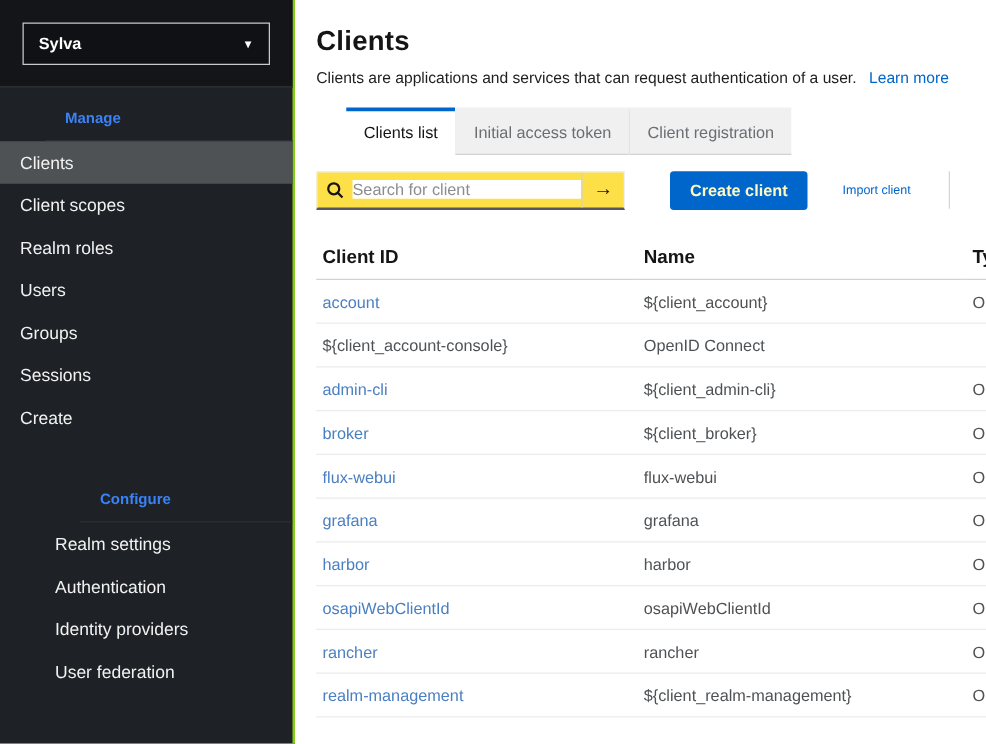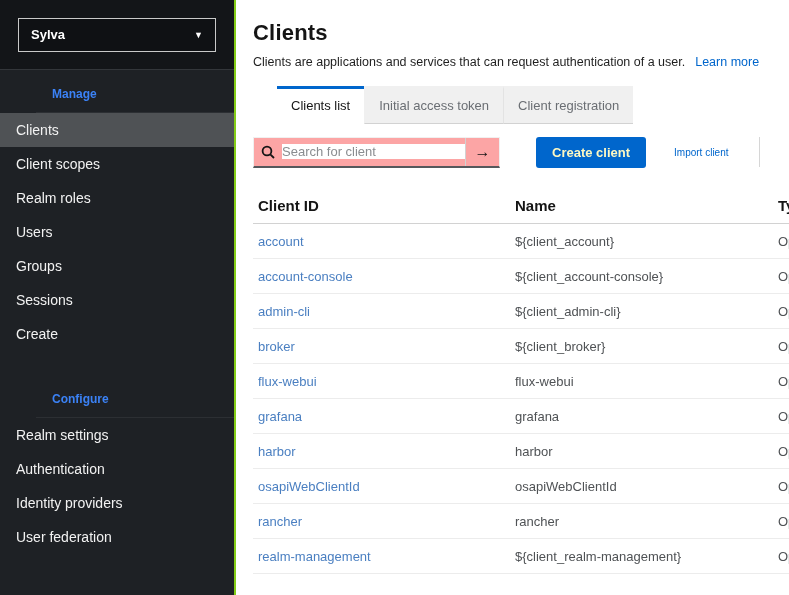--- a/index.html
+++ b/index.html
@@ -29,21 +29,21 @@
   .nav-section-label {
     padding: 17px 16px 11px; font-size: 12px; font-weight: 700; color: #3b82f6;
     border-bottom: 1px solid #2c2f33;
     margin-left: 36px;
   }
   .nav-item {
     padding: 8px 16px; font-size: 14px; color: #f2f2f2; cursor: pointer;
     height: 34px; display: flex; align-items: center;
   }
   .nav-item.active { background: #4f5255; }
-  .nav-section + .nav-section { margin-top: 24px; }
+  .nav-section + .nav-section { margin-top: 24px; padding-left: 28px; }
 
   
   .main { background: #fff; padding: 20px 0 0 17px; flex: 1; }
   .page-title { font-size: 22px; font-weight: 700; color: #151515; letter-spacing: .2px; }
   .desc { margin-top: 9px; font-size: 12.5px; color: #1f1f1f; white-space: nowrap; }
   .learn-more { color: #0066cc; text-decoration: none; margin-left: 10px; cursor: pointer; }
 
   .tabs { display: flex; margin-top: 17px; margin-left: 24px; align-items: stretch; }
   .tab {
     padding: 9px 14px 10px; font-size: 13px; cursor: pointer;
@@ -52,21 +52,21 @@
   }
   .tab.active {
     background: #fff; color: #151515; border-top: 3px solid #0066cc;
     border-bottom: 1px solid #fff; border-left: none; font-weight: 400;
   }
   .tab.active + .tab { border-left: 1px solid #f0f0f0; }
 
   .toolbar { display: flex; align-items: center; margin-top: 12px; height: 32px; }
   .search-group {
     width: 247px; height: 31px; display: flex; align-items: center;
-    border: 1px solid #f0f0f0; border-bottom: 2px solid #55585c; background: #fca5a5;
+    border: 1px solid #f0f0f0; border-bottom: 2px solid #55585c; background: #fde047;
   }
   .search-icon-wrap { width: 28px; display: flex; justify-content: center; align-items: center; }
   .search-input {
     flex: 1; border: none; outline: none; font-size: 13px; color: #151515;
     font-family: "Liberation Sans", sans-serif; min-width: 0;
   }
   .search-input::placeholder { color: #8a8d90; }
   .search-submit {
     width: 34px; height: 100%; background: none; border: none;
     border-left: 1px solid #d2d2d2; cursor: pointer; font-size: 16px; color: #151515;
@@ -160,21 +160,20 @@
             <div class="tcell">Type</div>
           </div>
       </div>
       <div class="tbody" id="tbody">
           <div class="trow">
             <a class="tcell cell-id">account</a>
             <div class="tcell cell-name">${client_account}</div>
             <div class="tcell cell-type">OpenID Connect</div>
           </div>
           <div class="trow">
-            <a class="tcell cell-id">account-console</a>
             <div class="tcell cell-name">${client_account-console}</div>
             <div class="tcell cell-type">OpenID Connect</div>
           </div>
           <div class="trow">
             <a class="tcell cell-id">admin-cli</a>
             <div class="tcell cell-name">${client_admin-cli}</div>
             <div class="tcell cell-type">OpenID Connect</div>
           </div>
           <div class="trow">
             <a class="tcell cell-id">broker</a>

